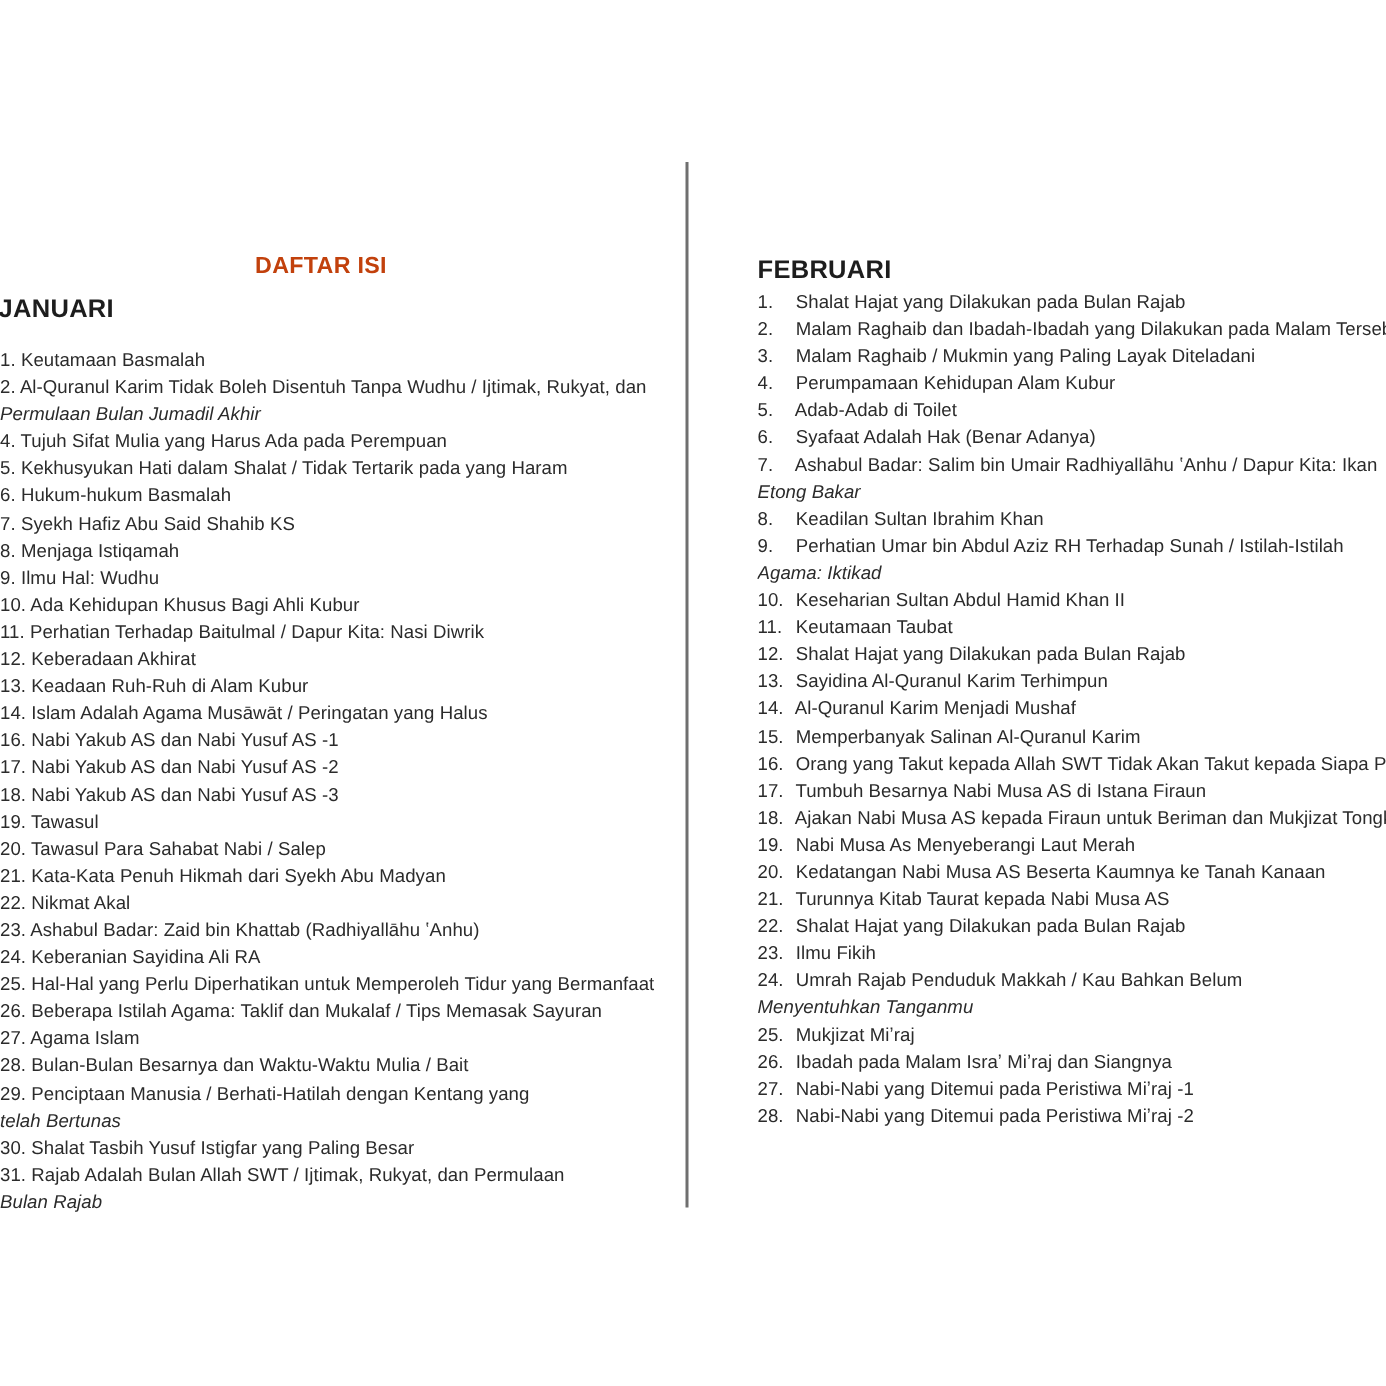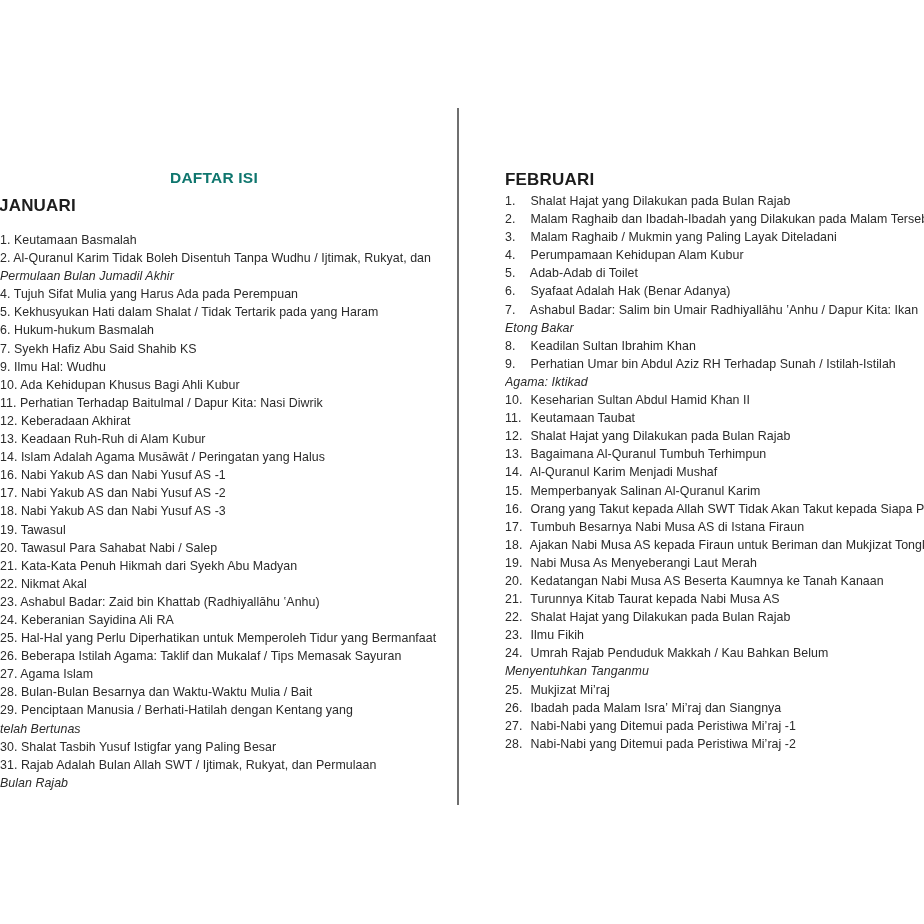--- a/index.html
+++ b/index.html
@@ -49,21 +49,21 @@
   }
 
   .doc-title {
     margin: 0;
     padding-top: 168px;
     text-align: center;
     font-size: 15.5px;
     font-weight: bold;
     line-height: 19px;
     letter-spacing: 0.2px;
-    color: #0f766e;
+    color: #c2410c;
     width: 428px;
   }
   .doc-title .line2 { display: block; }
 
   .month-heading {
     margin: 0;
     font-size: 17px;
     font-weight: bold;
     letter-spacing: 0.2px;
     color: #1d1d1d;
@@ -129,20 +129,21 @@
 
       <h2 class="month-heading januari">JANUARI</h2>
 
       <ol class="toc" id="left-list">
           <li><span class="num">1.</span> <span>Keutamaan Basmalah</span></li>
           <li><span class="num">2.</span> <span>Al-Quranul Karim Tidak Boleh Disentuh Tanpa Wudhu / Ijtimak, Rukyat, dan</span><span class="wrap">Permulaan Bulan Jumadil Akhir</span></li>
           <li><span class="num">4.</span> <span>Tujuh Sifat Mulia yang Harus Ada pada Perempuan</span></li>
           <li><span class="num">5.</span> <span>Kekhusyukan Hati dalam Shalat / Tidak Tertarik pada yang Haram</span></li>
           <li><span class="num">6.</span> <span>Hukum-hukum Basmalah</span></li>
           <li><span class="num">7.</span> <span>Syekh Hafiz Abu Said Shahib KS</span></li>
+          <li><span class="num">8.</span> <span>Menjaga Istiqamah</span></li>
           <li><span class="num">9.</span> <span>Ilmu Hal: Wudhu</span></li>
           <li><span class="num">10.</span> <span>Ada Kehidupan Khusus Bagi Ahli Kubur</span></li>
           <li><span class="num">11.</span> <span>Perhatian Terhadap Baitulmal / Dapur Kita: Nasi Diwrik</span></li>
           <li><span class="num">12.</span> <span>Keberadaan Akhirat</span></li>
           <li><span class="num">13.</span> <span>Keadaan Ruh-Ruh di Alam Kubur</span></li>
           <li><span class="num">14.</span> <span>Islam Adalah Agama Musāwāt / Peringatan yang Halus</span></li>
           <li><span class="num">16.</span> <span>Nabi Yakub AS dan Nabi Yusuf AS -1</span></li>
           <li><span class="num">17.</span> <span>Nabi Yakub AS dan Nabi Yusuf AS -2</span></li>
           <li><span class="num">18.</span> <span>Nabi Yakub AS dan Nabi Yusuf AS -3</span></li>
           <li><span class="num">19.</span> <span>Tawasul</span></li>
@@ -173,21 +174,21 @@
         <li><span class="num">3.</span> <span>Malam Raghaib / Mukmin yang Paling Layak Diteladani</span></li>
         <li><span class="num">4.</span> <span>Perumpamaan Kehidupan Alam Kubur</span></li>
         <li><span class="num">5.</span> <span>Adab-Adab di Toilet</span></li>
         <li><span class="num">6.</span> <span>Syafaat Adalah Hak (Benar Adanya)</span></li>
         <li><span class="num">7.</span> <span>Ashabul Badar: Salim bin Umair Radhiyallāhu ʽAnhu / Dapur Kita: Ikan</span><span class="wrap">Etong Bakar</span></li>
         <li><span class="num">8.</span> <span>Keadilan Sultan Ibrahim Khan</span></li>
         <li><span class="num">9.</span> <span>Perhatian Umar bin Abdul Aziz RH Terhadap Sunah / Istilah-Istilah</span><span class="wrap">Agama: Iktikad</span></li>
         <li><span class="num">10.</span> <span>Keseharian Sultan Abdul Hamid Khan II</span></li>
         <li><span class="num">11.</span> <span>Keutamaan Taubat</span></li>
         <li><span class="num">12.</span> <span>Shalat Hajat yang Dilakukan pada Bulan Rajab</span></li>
-        <li><span class="num">13.</span> <span>Bagaimana Al-Quranul Tumbuh Terhimpun</span></li>
+        <li><span class="num">13.</span> <span>Sayidina Al-Quranul Karim Terhimpun</span></li>
         <li><span class="num">14.</span> <span>Al-Quranul Karim Menjadi Mushaf</span></li>
         <li><span class="num">15.</span> <span>Memperbanyak Salinan Al-Quranul Karim</span></li>
         <li><span class="num">16.</span> <span>Orang yang Takut kepada Allah SWT Tidak Akan Takut kepada Siapa Pun</span></li>
         <li><span class="num">17.</span> <span>Tumbuh Besarnya Nabi Musa AS di Istana Firaun</span></li>
         <li><span class="num">18.</span> <span>Ajakan Nabi Musa AS kepada Firaun untuk Beriman dan Mukjizat Tongkat</span></li>
         <li><span class="num">19.</span> <span>Nabi Musa As Menyeberangi Laut Merah</span></li>
         <li><span class="num">20.</span> <span>Kedatangan Nabi Musa AS Beserta Kaumnya ke Tanah Kanaan</span></li>
         <li><span class="num">21.</span> <span>Turunnya Kitab Taurat kepada Nabi Musa AS</span></li>
         <li><span class="num">22.</span> <span>Shalat Hajat yang Dilakukan pada Bulan Rajab</span></li>
         <li><span class="num">23.</span> <span>Ilmu Fikih</span></li>

